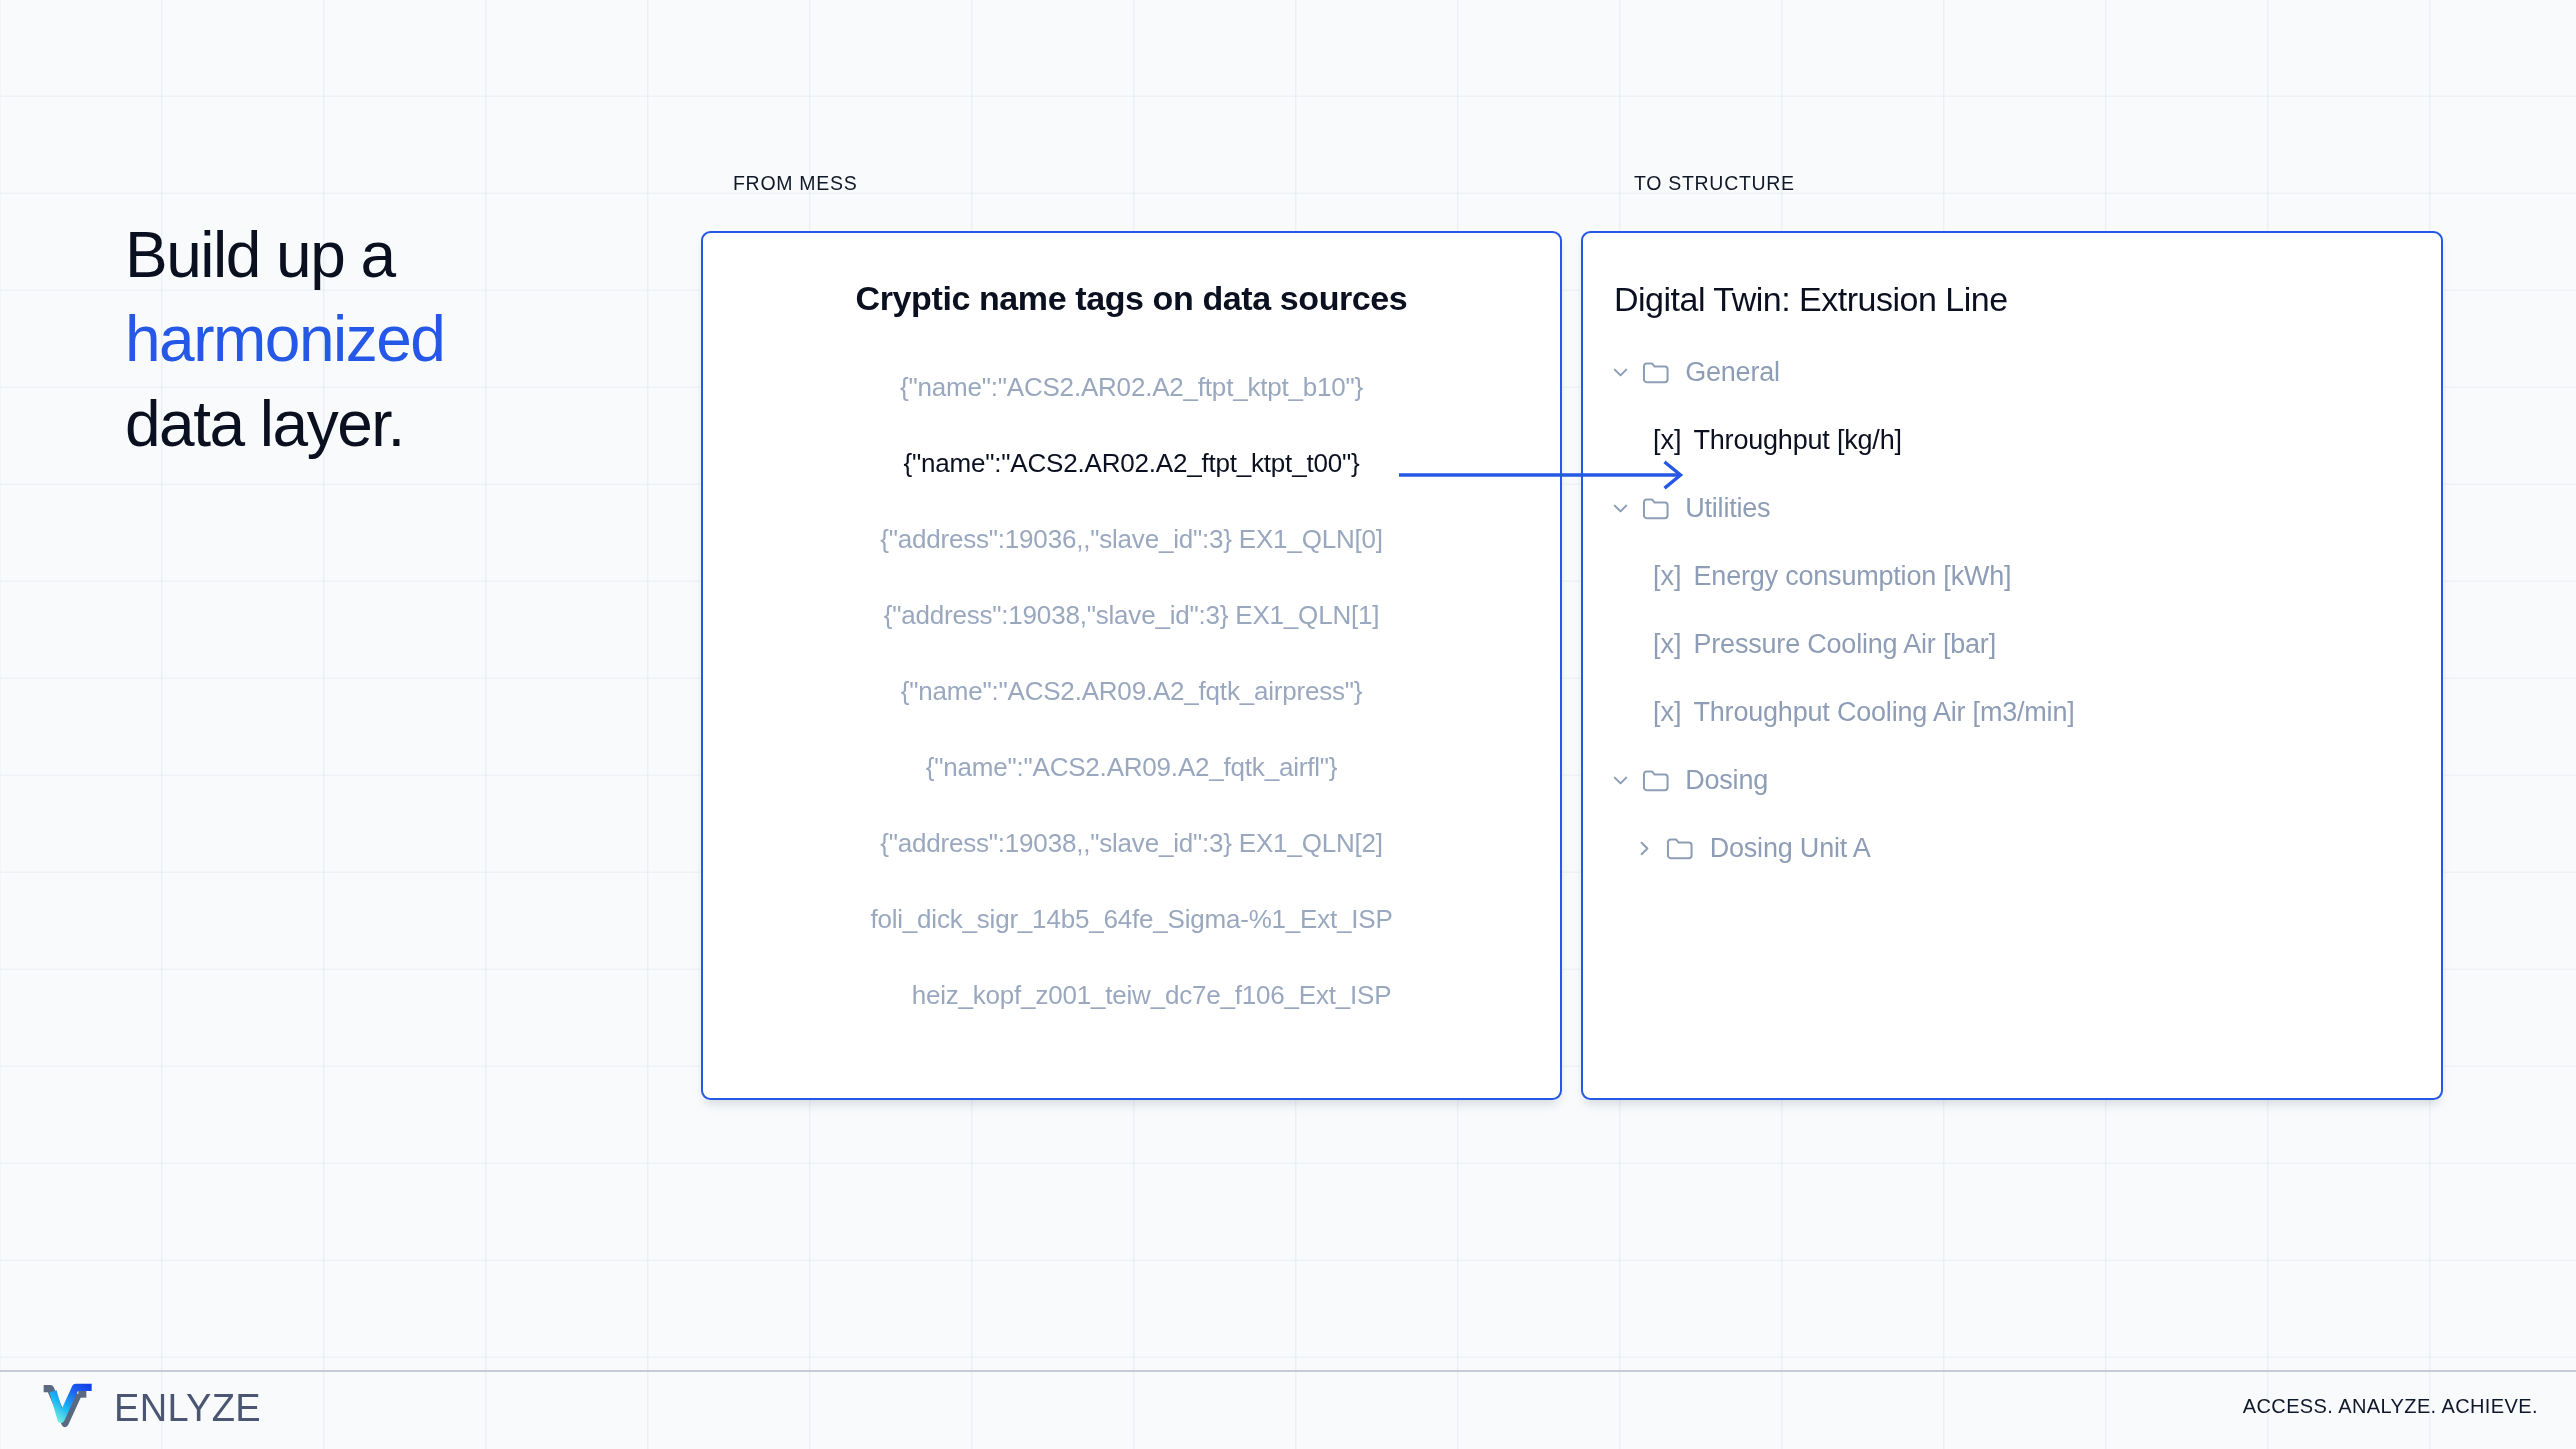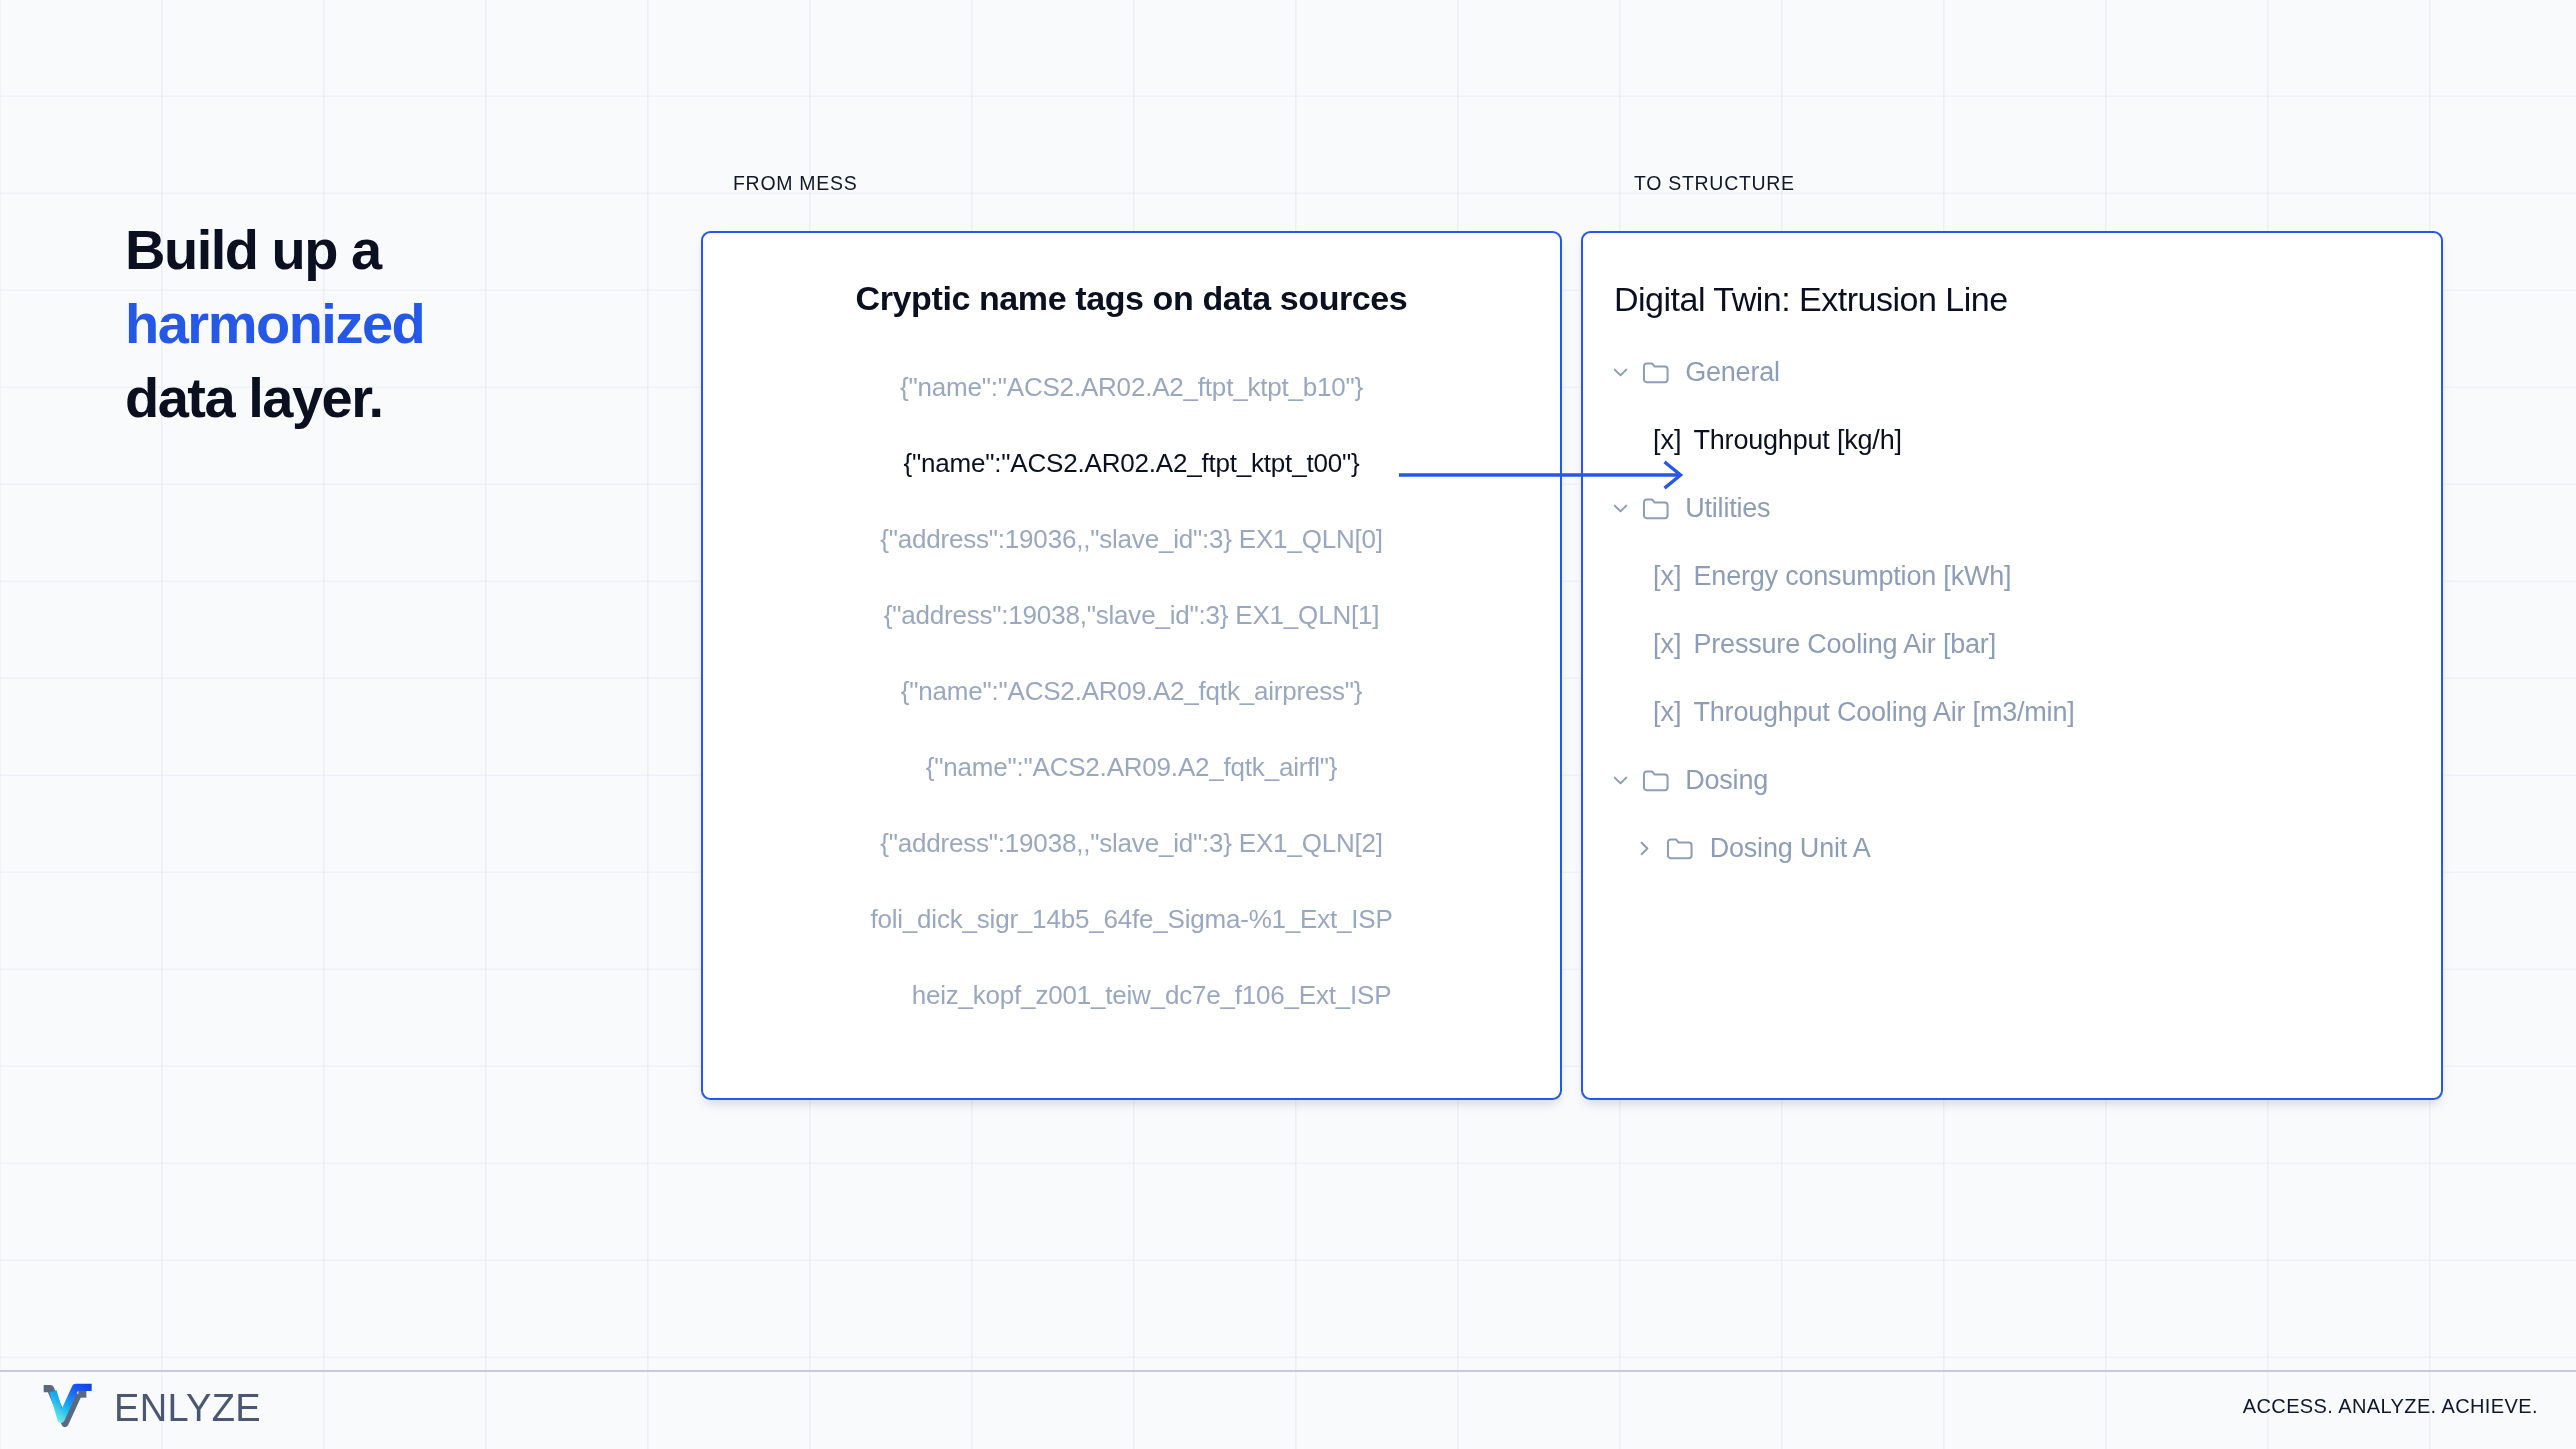--- a/index.html
+++ b/index.html
@@ -26,22 +26,22 @@
     background-size: 162px 97px;
     background-position: -0.7px -1.3px;
     pointer-events: none;
   }
 
   
   #headline {
     position: absolute;
     left: 125px;
     top: 213px;
-    font-size: 56px;
-    font-weight: 700;
+    font-size: 64px;
+    font-weight: 400;
     line-height: 1.32;
     letter-spacing: -1.5px;
     color: #0b1020;
   }
   #headline .accent { color: #2558e6; }
 
   
   .section-caption {
     position: absolute;
     font-size: 19.5px;

